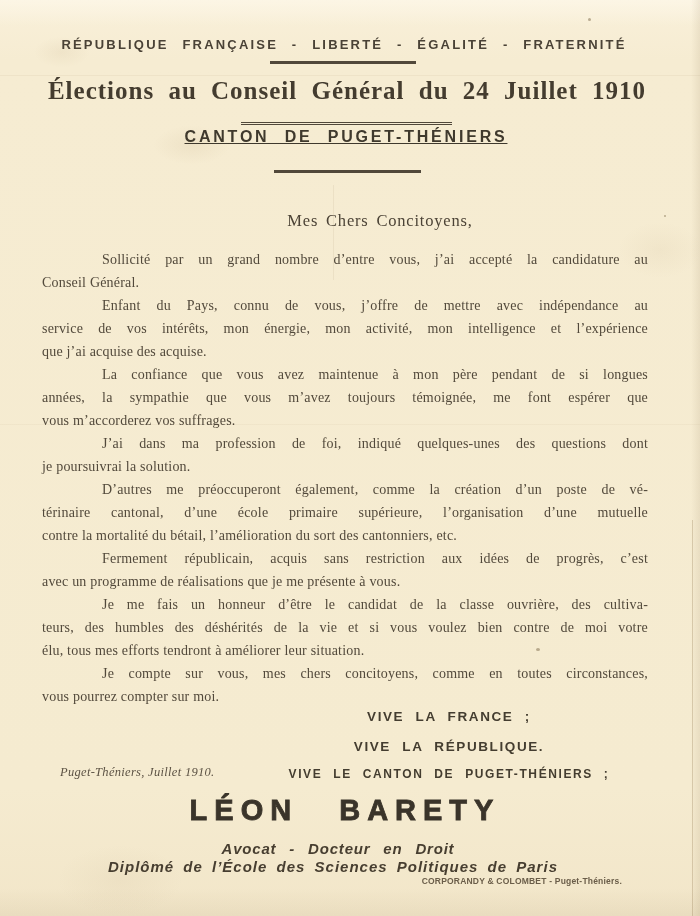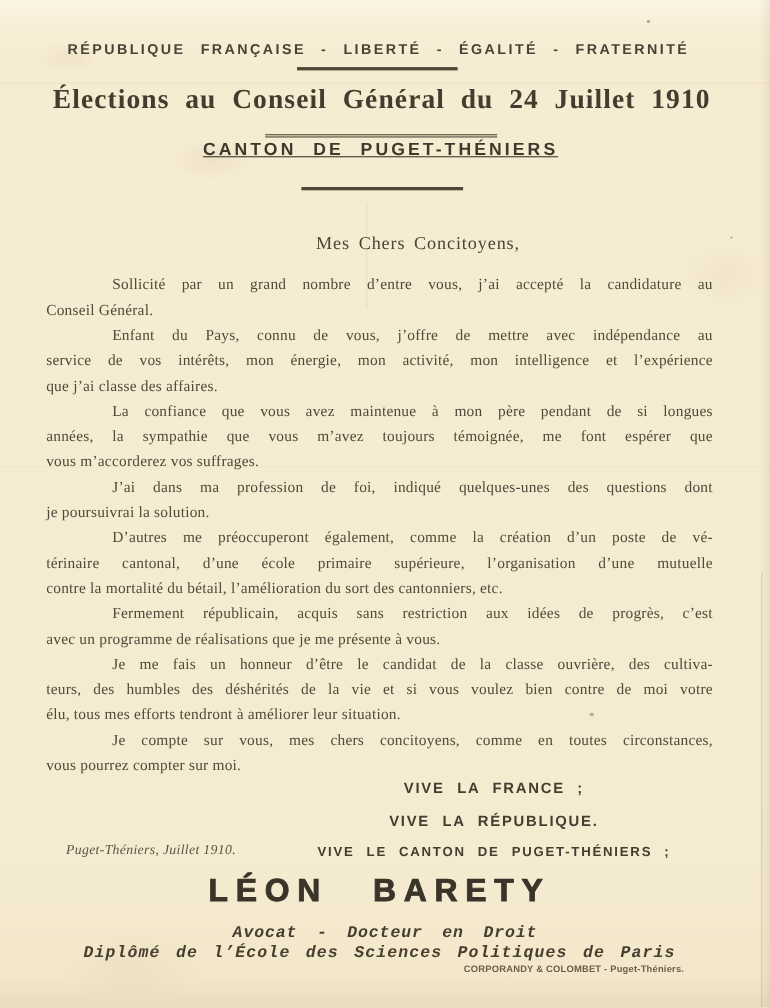--- a/index.html
+++ b/index.html
@@ -72,22 +72,22 @@
     position:absolute;top:765px;left:60px;font-style:italic;
     font-size:12.5px;letter-spacing:0.3px;color:#5c5244;
   }
   .sig-name{
     position:absolute;top:794px;left:0;width:690px;text-align:center;margin:0;
     font-family:"Liberation Sans",sans-serif;font-weight:bold;font-size:29px;
     letter-spacing:7px;word-spacing:26px;color:#3a342a;
     -webkit-text-stroke:0.8px #3a342a;
   }
   .sig-title{
-    position:absolute;left:12px;text-align:center;
-    font-family:Liberation Mono, monospace;font-weight:bold;font-style:italic;
+    position:absolute;left:0;text-align:center;
+    font-family:Liberation Sans, sans-serif;font-weight:bold;font-style:italic;
     font-size:15px;color:#473e30;
   }
   .sig-title-1{top:840px;width:676px;letter-spacing:0.8px;word-spacing:8px;}
   .sig-title-2{top:858px;width:666px;letter-spacing:1px;word-spacing:4px;}
   .printer{
     position:absolute;top:876px;right:78px;
     font-family:"Liberation Sans",sans-serif;font-weight:bold;font-size:8.5px;
     letter-spacing:0.2px;color:#6a5d49;
   }
 </style>
@@ -108,21 +108,21 @@
   <div class="salutation">Mes Chers Concitoyens,</div>
 
   <div class="letter-body">
       <div>
         <div class="tline first">Sollicité par un grand nombre d’entre vous, j’ai accepté la candidature au</div>
         <div class="tline last">Conseil Général.</div>
       </div>
       <div>
         <div class="tline first">Enfant du Pays, connu de vous, j’offre de mettre avec indépendance au</div>
         <div class="tline">service de vos intérêts, mon énergie, mon activité, mon intelligence et l’expérience</div>
-        <div class="tline last">que j’ai classe des affaires.</div>
+        <div class="tline last">que j’ai acquise des acquise.</div>
       </div>
       <div>
         <div class="tline first">La confiance que vous avez maintenue à mon père pendant de si longues</div>
         <div class="tline">années, la sympathie que vous m’avez toujours témoignée, me font espérer que</div>
         <div class="tline last">vous m’accorderez vos suffrages.</div>
       </div>
       <div>
         <div class="tline first">J’ai dans ma profession de foi, indiqué quelques-unes des questions dont</div>
         <div class="tline last">je poursuivrai la solution.</div>
       </div>

